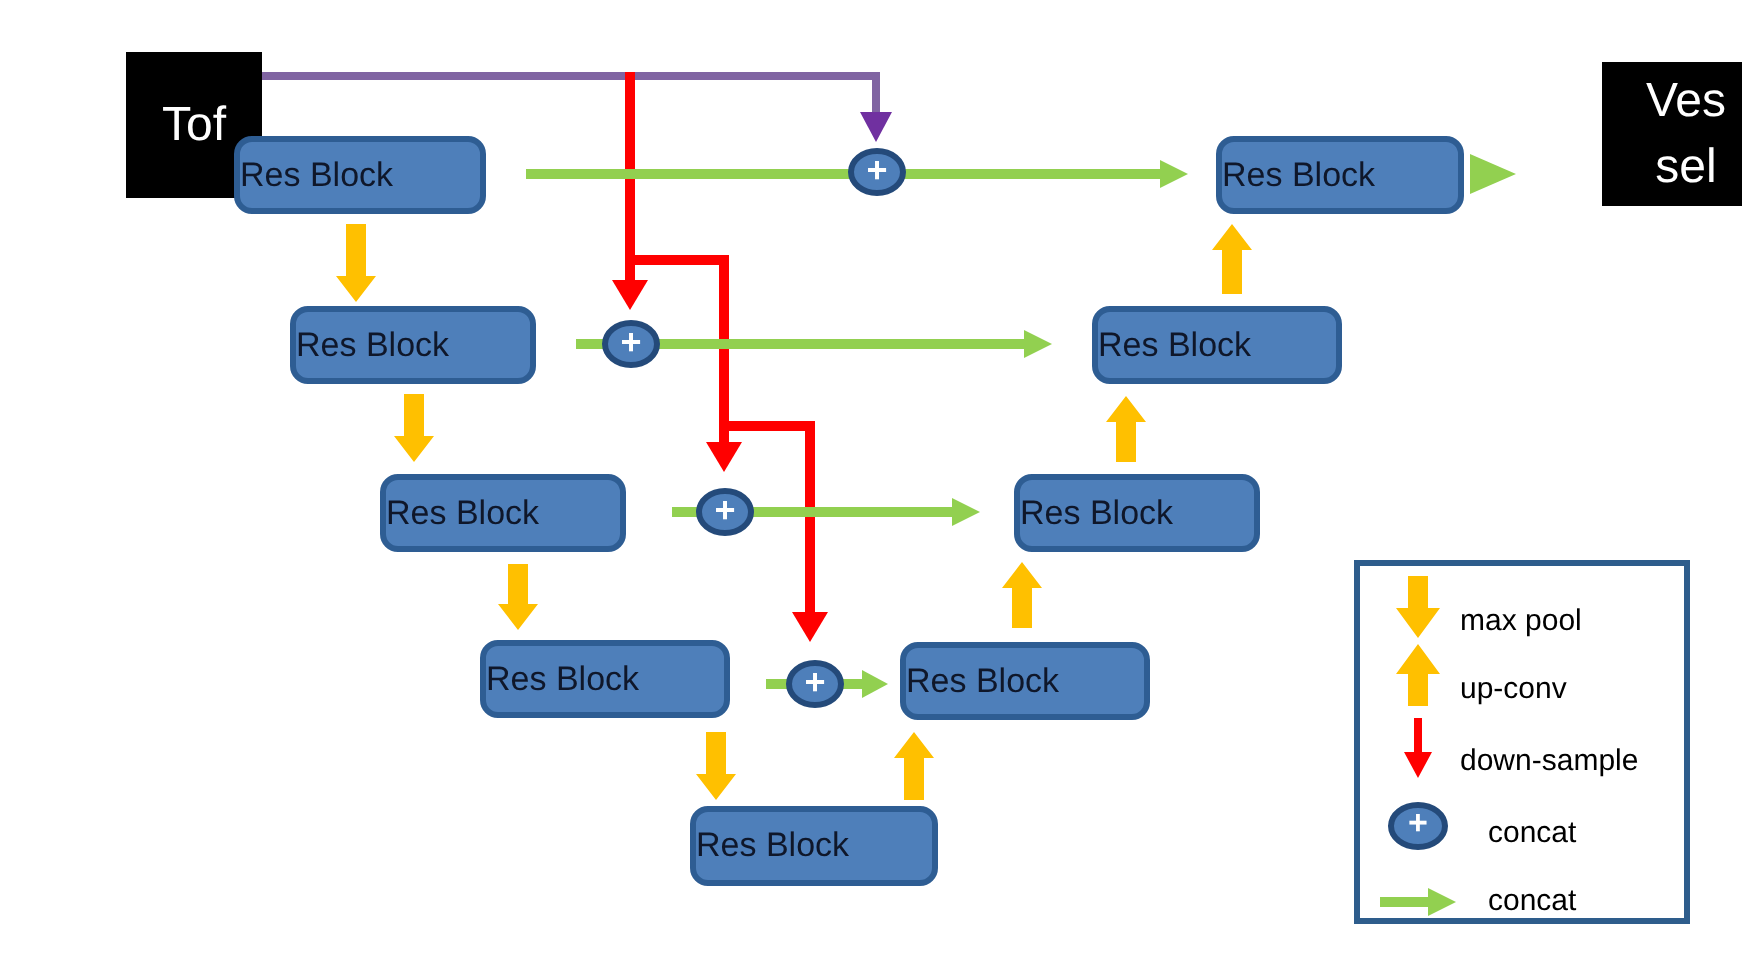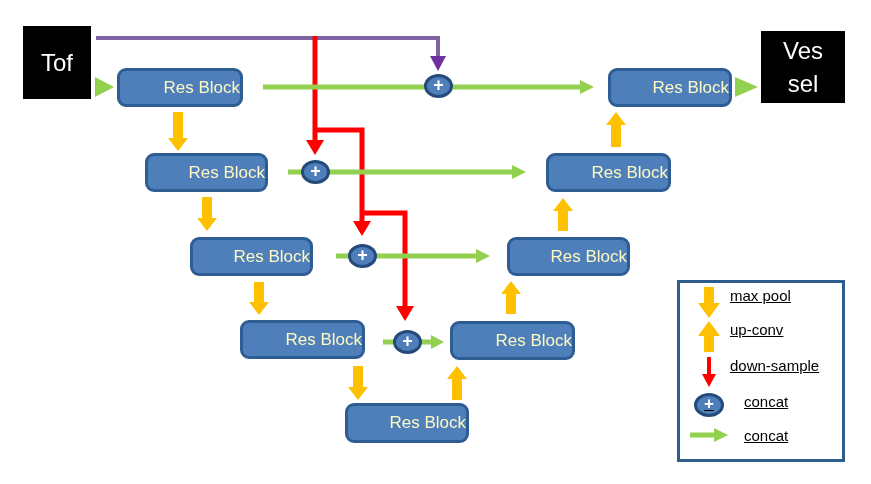--- a/index.html
+++ b/index.html
@@ -11,40 +11,40 @@
   .purple-line{stroke:var(--purple,#8064A2);stroke-width:4;fill:none;}
   .purple-head{fill:var(--purple-dark,#7030A0);}
   .red-line{stroke:var(--red,#FF0000);stroke-width:5;fill:none;}
   .red-head{fill:var(--red,#FF0000);}
   .green-line{stroke:var(--green,#92D050);stroke-width:5;fill:none;}
   .green-head{fill:var(--green,#92D050);}
   .yellow-arrow{fill:var(--yellow,#FFC000);}
   .terminal{
     position:absolute;background:var(--terminal-bg,#000);color:#fff;z-index:2;
     display:flex;flex-direction:column;align-items:center;justify-content:center;
-    font-size:24px;line-height:33px;
+    font-size:24px;line-height:33px;margin-left:40px;
   }
   .res-block{
     position:absolute;width:125px;height:39px;box-sizing:border-box;z-index:2;
     background:var(--block-fill,#4E7FBA);border:3px solid var(--block-border,#2E5D93);
-    border-radius:9px;color:#fef9c3;font-size:17px;
-    display:flex;align-items:center;justify-content:flex-end;
+    border-radius:9px;color:#0f172a;font-size:17px;
+    display:flex;align-items:center;justify-content:flex-start;
   }
   .concat{
     position:absolute;width:29px;height:24px;box-sizing:border-box;z-index:3;
     background:var(--block-fill,#4E7FBA);border:3px solid var(--concat-border,#244A7A);
     border-radius:50%;color:#fff;font-size:18px;font-weight:bold;
     display:flex;align-items:center;justify-content:center;
   }
   .concat span{margin-top:-2px;}
   .legend{
     position:absolute;left:677px;top:280px;width:168px;height:182px;box-sizing:border-box;
     border:3px solid var(--legend-border,#2E5D8C);background:#fff;z-index:2;
   }
-  .legend-row{position:absolute;left:8px;display:flex;align-items:flex-start;height:32px;text-decoration:underline;}
+  .legend-row{position:absolute;left:8px;display:flex;align-items:flex-end;height:32px;}
   .legend-icon{width:42px;display:flex;align-items:center;justify-content:center;}
   .legend-label{font-size:15px;color:#000;white-space:nowrap;}
   .legend .concat-static{
     position:static;width:30px;height:24px;box-sizing:border-box;z-index:auto;
     background:var(--block-fill,#4E7FBA);border:3px solid var(--concat-border,#244A7A);
     border-radius:50%;color:#fff;font-size:17px;font-weight:bold;
     display:flex;align-items:center;justify-content:center;
   }
 </style>
 </head>

